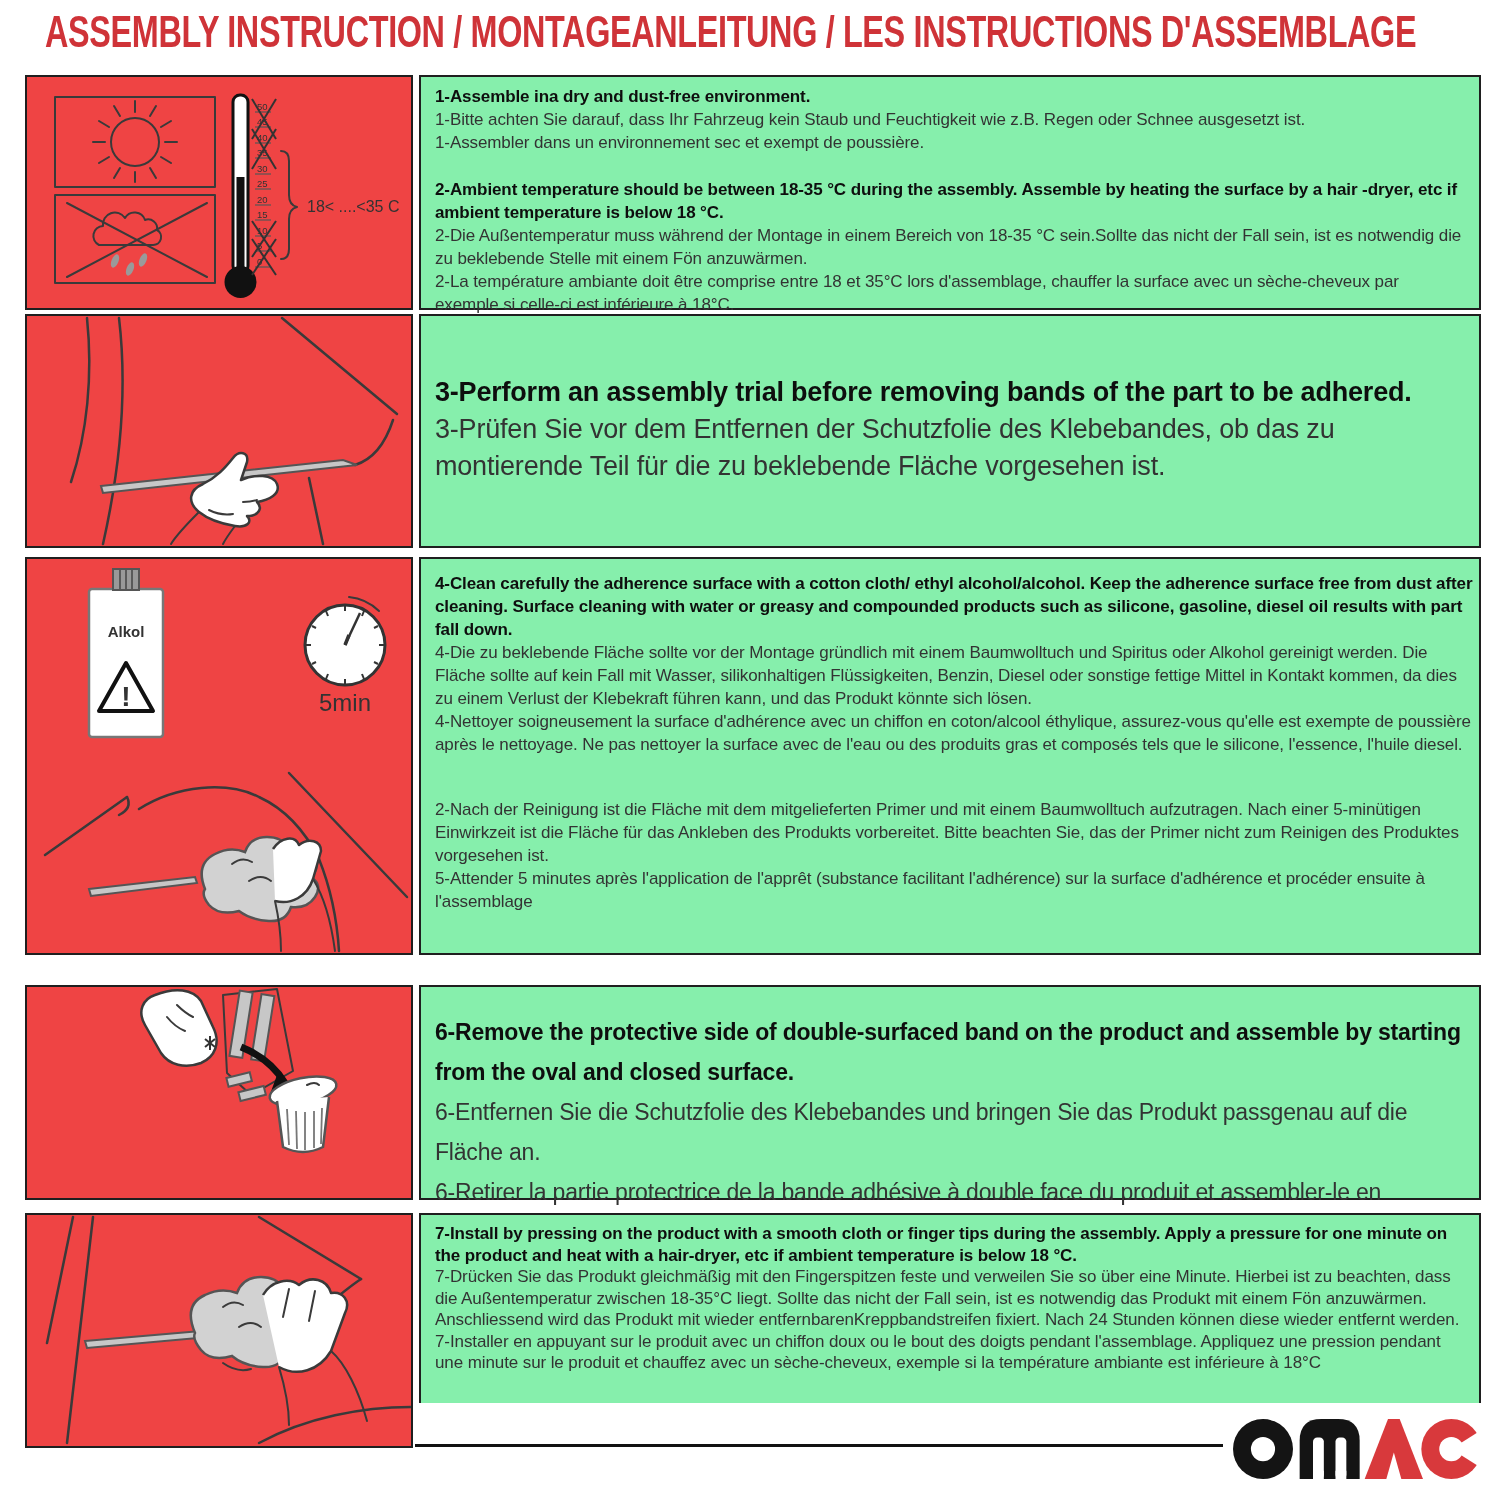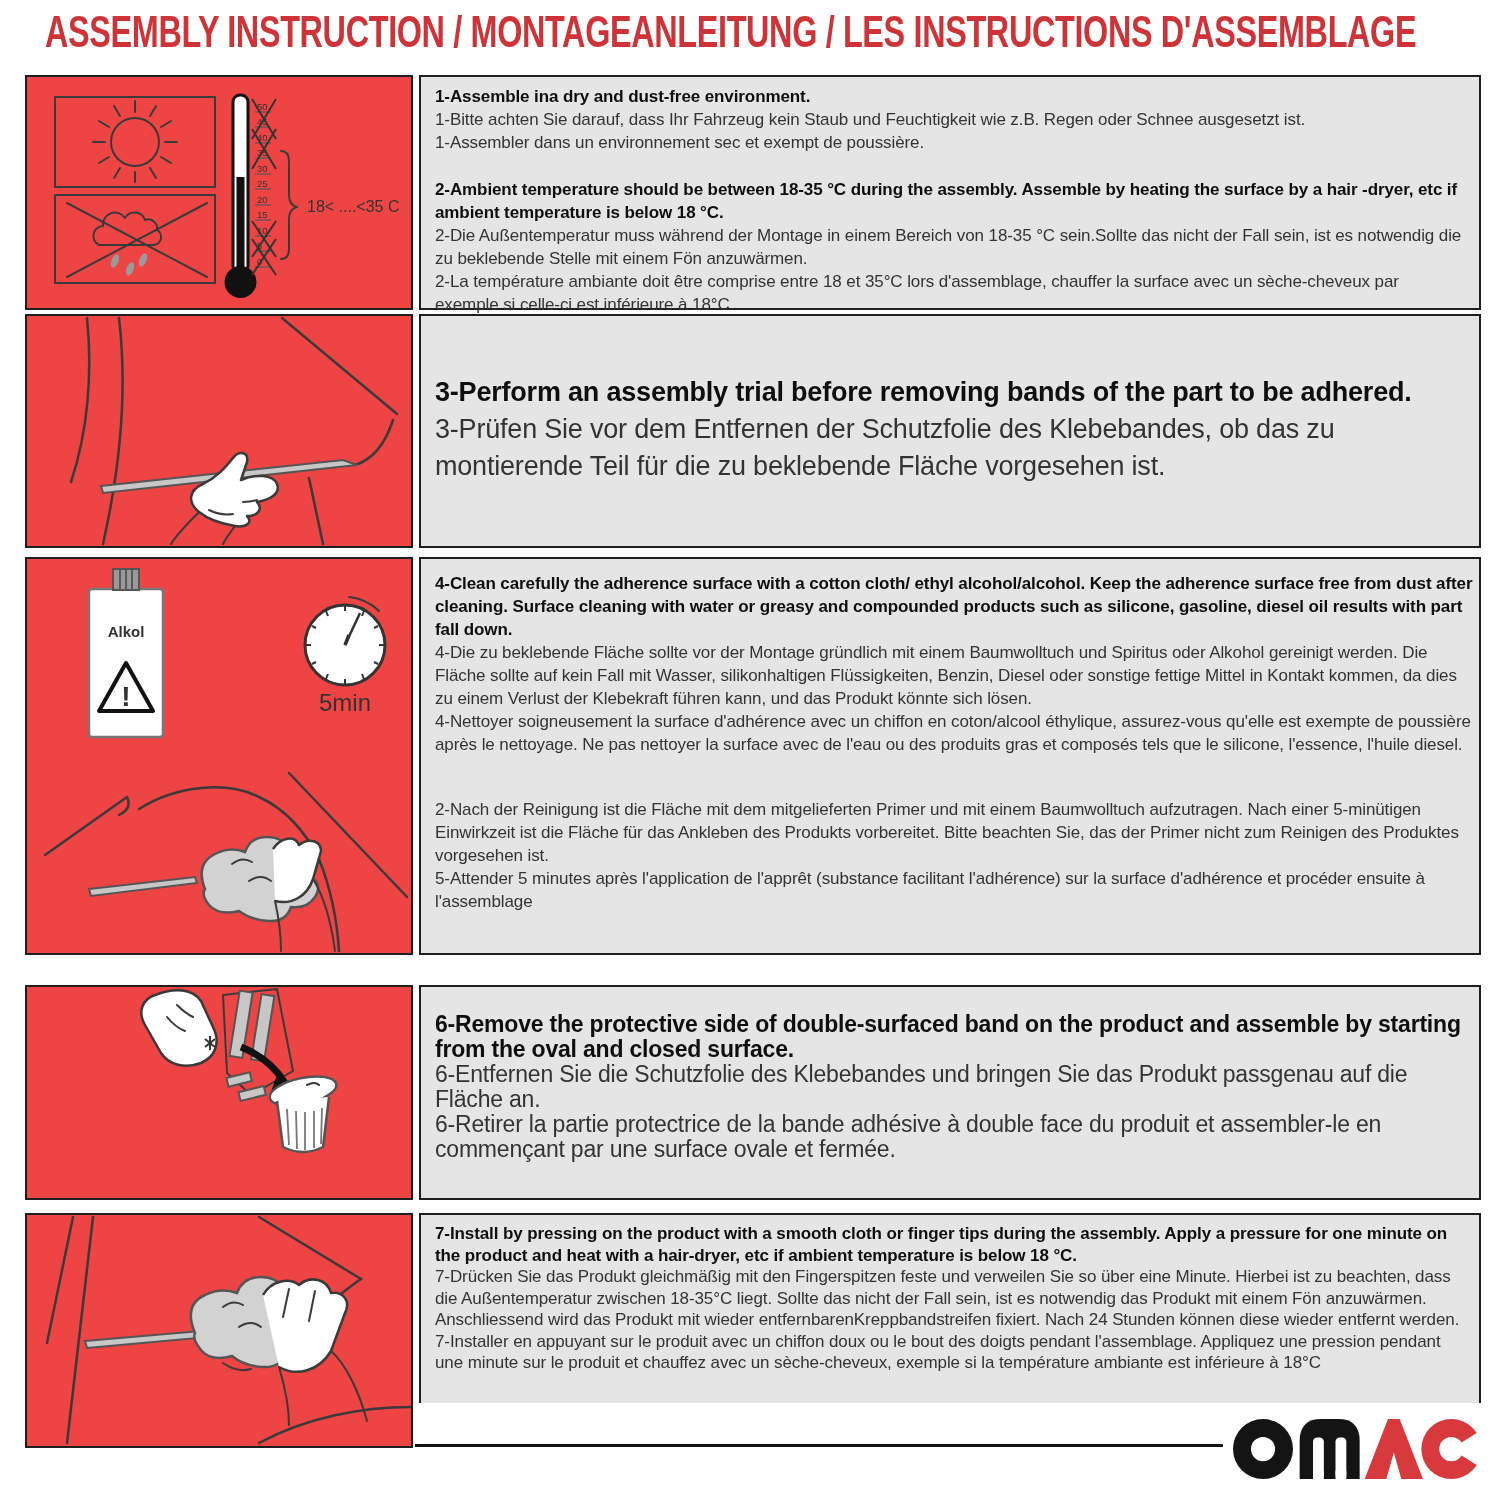--- a/index.html
+++ b/index.html
@@ -15,29 +15,29 @@
     white-space:nowrap; letter-spacing:-0.5px;
   }
   .title-inner { display:inline-block; transform:scaleX(0.72); transform-origin:0 50%; }
   .row { position:absolute; left:25px; width:1456px; }
   .illus {
     position:absolute; left:0; top:0; width:388px;
     border:2px solid #1f1f1f; background:#ef4444;
   }
   .textbox {
     position:absolute; left:394px; top:0; width:1062px;
-    border:2px solid #1f1f1f; background:#e5e5e5; overflow:visible;
+    border:2px solid #1f1f1f; background:#86efac; overflow:visible;
   }
   .textbox.no-bottom { border-bottom:none; }
   p { margin:0; }
   p.b { font-weight:bold; color:#0e0e0e; }
   p.r { font-weight:normal; color:#333; }
   .t-sm p { font-size:17px; line-height:23px; letter-spacing:-0.1px; }
   .t-s5 p { font-size:17px; line-height:21.5px; letter-spacing:-0.1px; }
-  .t-md p { font-size:23px; line-height:25px; letter-spacing:-0.2px; }
+  .t-md p { font-size:23px; line-height:40px; letter-spacing:-0.2px; }
   .t-lg p { font-size:27px; line-height:37px; letter-spacing:-0.2px; }
   .gap { height:24px; }
   .gap-lg { height:42px; }
   .pad-1 { padding:8px 15px 0 14px; }
   .pad-2 { padding:58px 15px 0 14px; }
   .pad-3 { padding:13px 6px 0 14px; }
   .pad-4 { padding:25px 15px 0 14px; }
   .pad-5 { padding:8px 15px 0 14px; }
   svg { display:block; }
   .footer-rule { position:absolute; left:415px; top:1444px; width:808px; height:3px; background:#111; }

